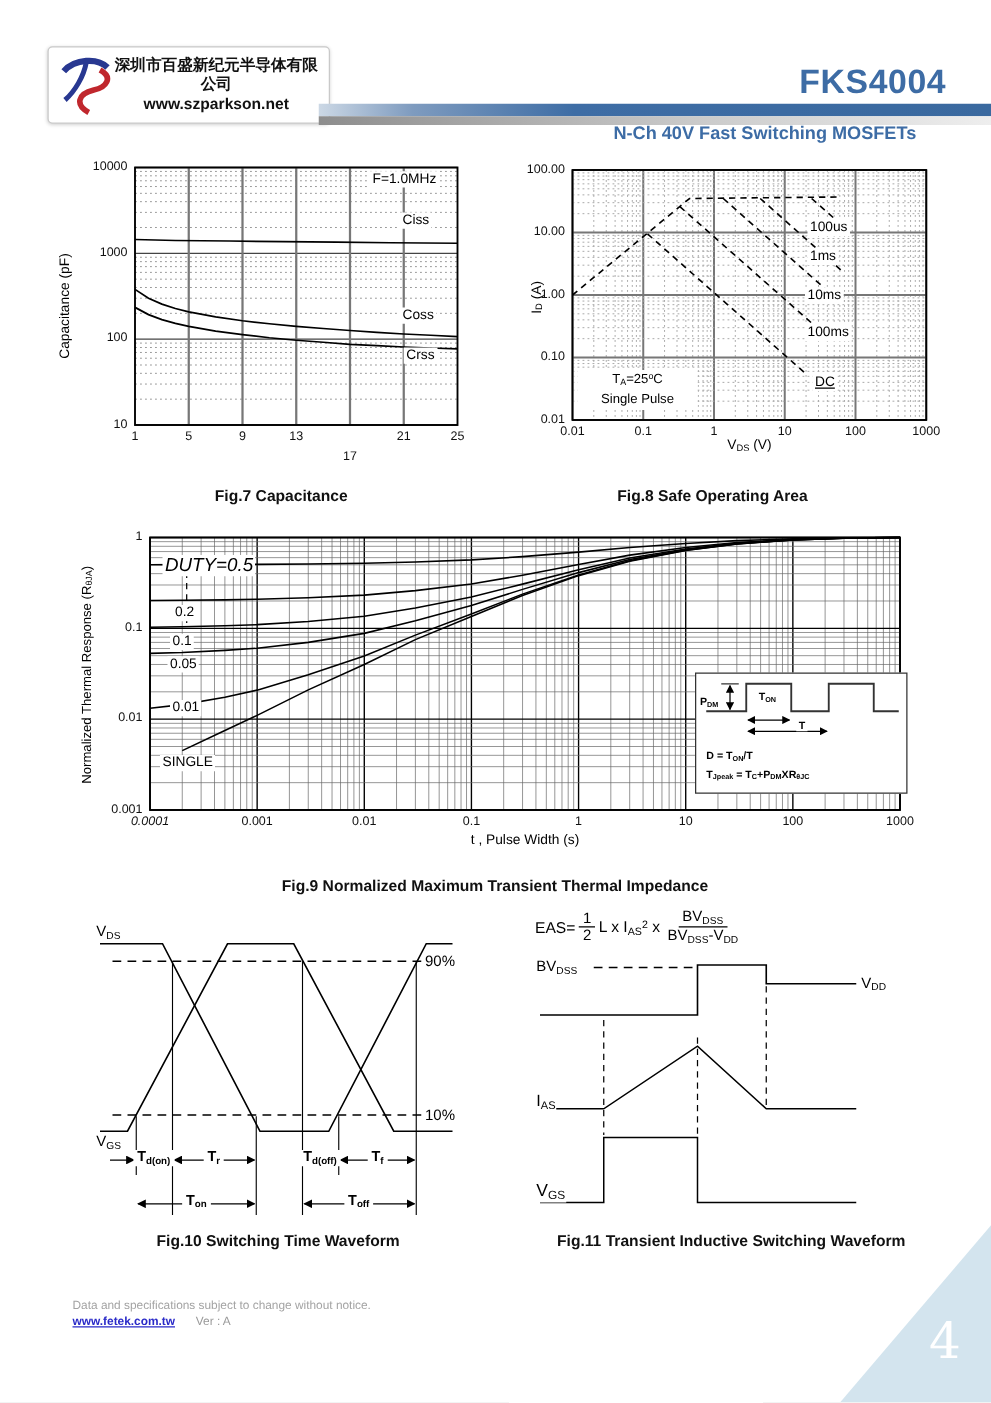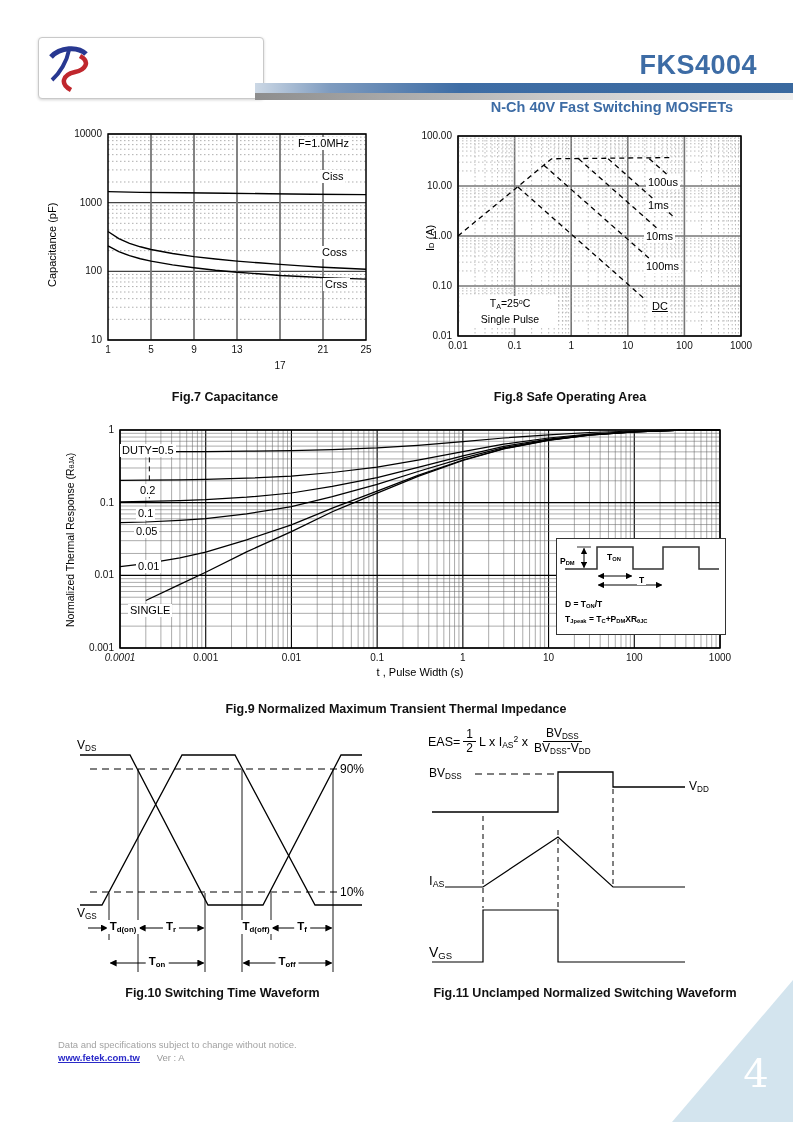--- a/index.html
+++ b/index.html
@@ -56,20 +56,24 @@
 <body>
 
 <div class="page" id="page">
 
   <div class="logo-box">
     <svg width="44" height="50" viewBox="0 0 44 50">
       <path d="M6 14 C15 4 33 3 41 11" stroke="#283891" stroke-width="5" fill="none"></path>
       <path d="M24 7 C22 18 15 30 7 37" stroke="#283891" stroke-width="4" fill="none"></path>
       <path d="M35 13 C46 19 40 27 30 29 C17 32 15 41 26 47" stroke="#c0272d" stroke-width="4.5" fill="none"></path>
     </svg>
+    <div class="logo-text">
+      <div class="logo-cn">深圳市百盛新纪元半导体有限公司</div>
+      <div class="logo-url">www.szparkson.net</div>
+    </div>
   </div>
   <div class="part-number">FKS4004</div>
   <div class="bar-blue"></div>
   <div class="bar-gray"></div>
   <div class="subtitle">N-Ch 40V Fast Switching MOSFETs</div>
 
   <svg id="fig7-svg" class="abs" style="left:100px;top:128px" width="270" height="218">
       <line x1="8" y1="212" x2="266" y2="212" stroke="#444" stroke-width="1.1"></line>
       <line x1="8" y1="191.3292736310733" x2="266" y2="191.3292736310733" stroke="#999" stroke-width="0.8" stroke-dasharray="1.5,2.5"></line>
       <line x1="8" y1="179.23767384258318" x2="266" y2="179.23767384258318" stroke="#999" stroke-width="0.8" stroke-dasharray="1.5,2.5"></line>
@@ -197,20 +201,21 @@
       <line x1="8" y1="6" x2="291" y2="6" stroke="#777" stroke-width="1.6"></line>
       <rect x="8" y="6" width="283" height="200" fill="none" stroke="#000" stroke-width="1.5"></rect>
       <polyline points="8.0,106.0 101.6,28.8 219.7,27.6" fill="none" stroke="#000" stroke-width="1.3" stroke-dasharray="5,4"></polyline>
       <polyline points="199.3,28.8 228.9,54.9" fill="none" stroke="#000" stroke-width="1.3" stroke-dasharray="5,4"></polyline>
       <polyline points="158.2,28.8 223.8,87.0" fill="none" stroke="#000" stroke-width="1.3" stroke-dasharray="5,4"></polyline>
       <polyline points="128.6,28.8 219.7,109.5" fill="none" stroke="#000" stroke-width="1.3" stroke-dasharray="5,4"></polyline>
       <polyline points="93.9,35.3 207.1,135.3" fill="none" stroke="#000" stroke-width="1.3" stroke-dasharray="5,4"></polyline>
       <polyline points="68.0,57.1 196.0,170.2" fill="none" stroke="#000" stroke-width="1.3" stroke-dasharray="5,4"></polyline>
     </svg>
   <div class="vlab" style="left:424px;top:168px;height:140px">I<sub>D</sub> (A)</div>
+  <div class="xlab" style="left:458px;top:350px;width:283px">V<sub>DS</sub> (V)</div>
   <div class="note-box">
     <div>T<sub>A</sub>=25<sup>o</sup>C</div>
     <div>Single Pulse</div>
   </div>
   <div class="caption" style="left:455px;top:390px;width:230px">Fig.8 Safe Operating Area</div>
 
   <svg id="fig9-svg" class="abs" style="left:112px;top:424px" width="616" height="232">
       <line x1="8" y1="6" x2="8" y2="224" stroke="#000" stroke-width="1.1"></line>
       <line x1="33.802571056912676" y1="6" x2="33.802571056912676" y2="224" stroke="#666" stroke-width="0.55"></line>
       <line x1="48.89610754739965" y1="6" x2="48.89610754739965" y2="224" stroke="#666" stroke-width="0.55"></line>
@@ -390,21 +395,21 @@
     <line x1="58" y1="56" x2="58" y2="148" stroke="#000" stroke-width="1" stroke-dasharray="5,4"></line>
     <line x1="133" y1="70" x2="133" y2="148" stroke="#000" stroke-width="1" stroke-dasharray="5,4"></line>
     <line x1="188" y1="29" x2="188" y2="125" stroke="#000" stroke-width="1" stroke-dasharray="5,4"></line>
     <polyline points="7,127 58,127 133,77 188,127 260,127" fill="none" stroke="#000" stroke-width="1.2"></polyline>
     <polyline points="7,202 58,202 58,150 133,150 133,202 260,202" fill="none" stroke="#000" stroke-width="1.2"></polyline>
   </svg>
   <div class="wave-lab" style="left:428px;top:766px">BV<sub>DSS</sub></div>
   <div class="wave-lab" style="left:688px;top:779px">V<sub>DD</sub></div>
   <div class="wave-lab" style="left:428px;top:873px;font-size:13px">I<sub>AS</sub></div>
   <div class="wave-lab" style="left:428px;top:944px;font-size:14px">V<sub>GS</sub></div>
-  <div class="caption" style="left:425px;top:986px;width:320px">Fig.11 Unclamped Normalized Switching Waveform</div>
+  <div class="caption" style="left:425px;top:986px;width:320px">Fig.11 Transient Inductive Switching Waveform</div>
 
   <div class="foot-notice">Data and specifications subject to change without notice.</div>
   <div class="foot-line2">
     <span class="foot-link">www.fetek.com.tw</span>
     <span class="foot-ver">Ver : A</span>
   </div>
   <div class="corner-tri"></div>
   <div class="page-num">4</div>
 
 <div class="tkx" style="left: 108px; top: 344px;">1</div>
@@ -443,19 +448,19 @@
     <div class="tkx" style="left: 291.42px; top: 652px;">0.01</div>
     <div class="tkx" style="left: 377.13px; top: 652px;">0.1</div>
     <div class="tkx" style="left: 462.84px; top: 652px;">1</div>
     <div class="tkx" style="left: 548.55px; top: 652px;">10</div>
     <div class="tkx" style="left: 634.26px; top: 652px;">100</div>
     <div class="tkx" style="left: 719.97px; top: 652px;">1000</div>
     <div class="tky" style="left: 78px; top: 424px; width: 36px;">1</div>
     <div class="tky" style="left: 78px; top: 496.67px; width: 36px;">0.1</div>
     <div class="tky" style="left: 78px; top: 569.34px; width: 36px;">0.01</div>
     <div class="tky" style="left: 78px; top: 642.01px; width: 36px;">0.001</div>
-    <div class="genlab" style="left: 120px; top: 444px; font-size: 11px;">DUTY=0.5</div>
+    <div class="genlab" style="left: 130px; top: 444px; font-size: 15px; font-style: italic;">DUTY=0.5</div>
     <div class="genlab" style="left: 138px; top: 484px; font-size: 11px;">0.2</div>
     <div class="genlab" style="left: 136px; top: 507px; font-size: 11px;">0.1</div>
     <div class="genlab" style="left: 134px; top: 525px; font-size: 11px;">0.05</div>
     <div class="genlab" style="left: 136px; top: 560px; font-size: 11px;">0.01</div>
     <div class="genlab" style="left: 128px; top: 604px; font-size: 11px;">SINGLE</div>
   </div>
 
 </body></html>

